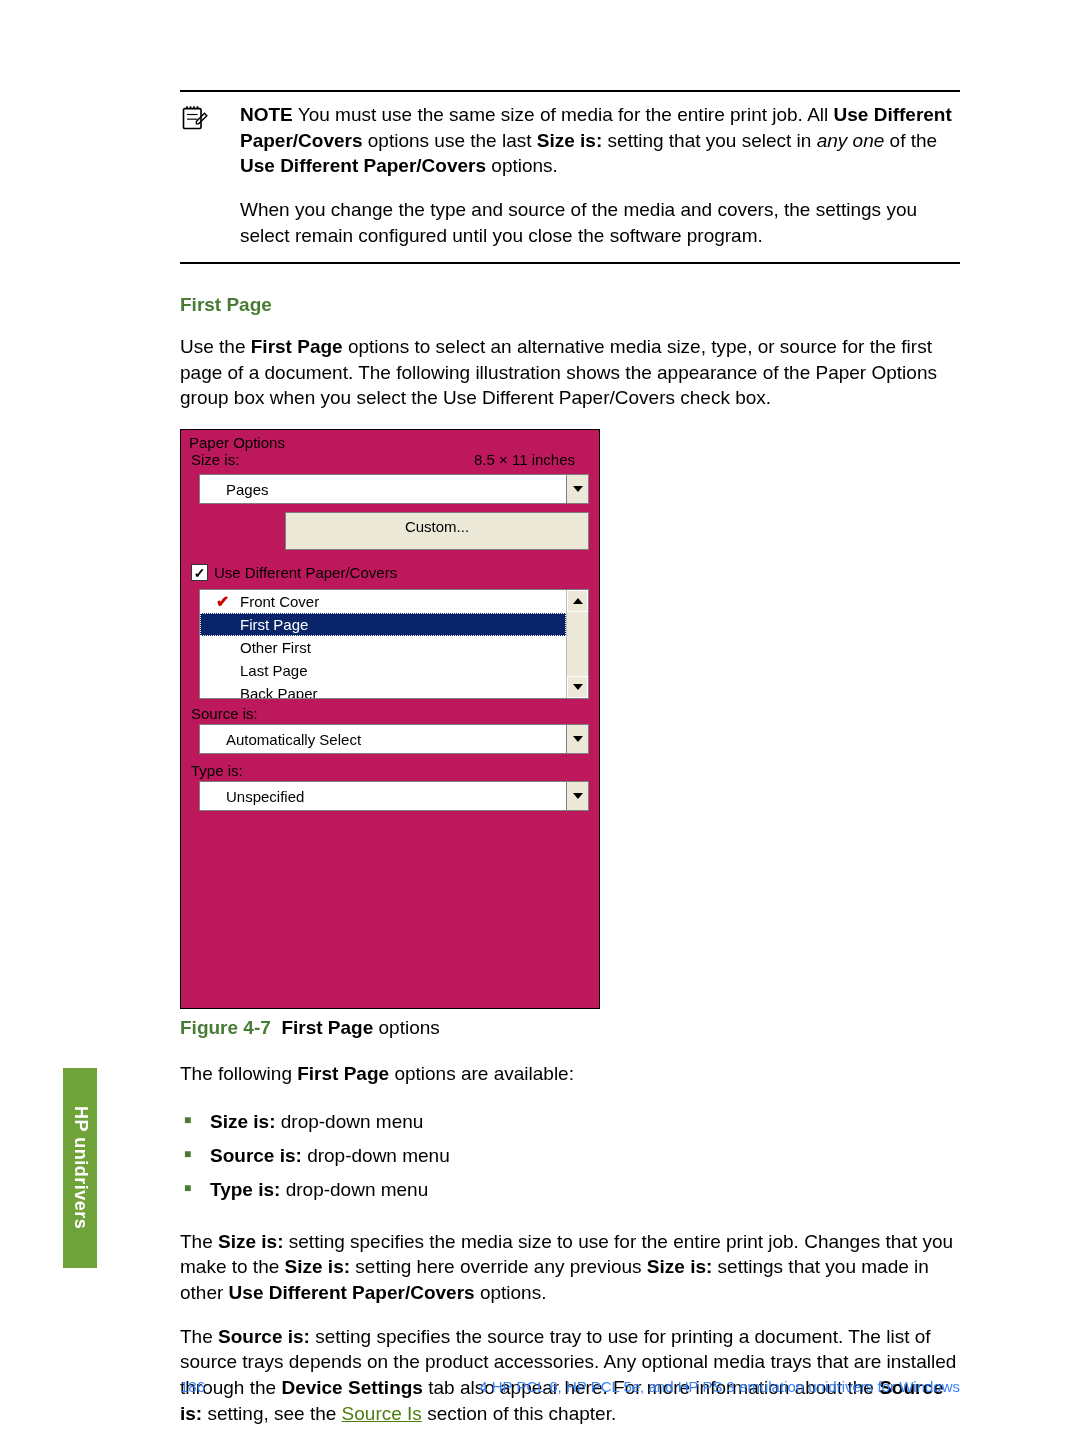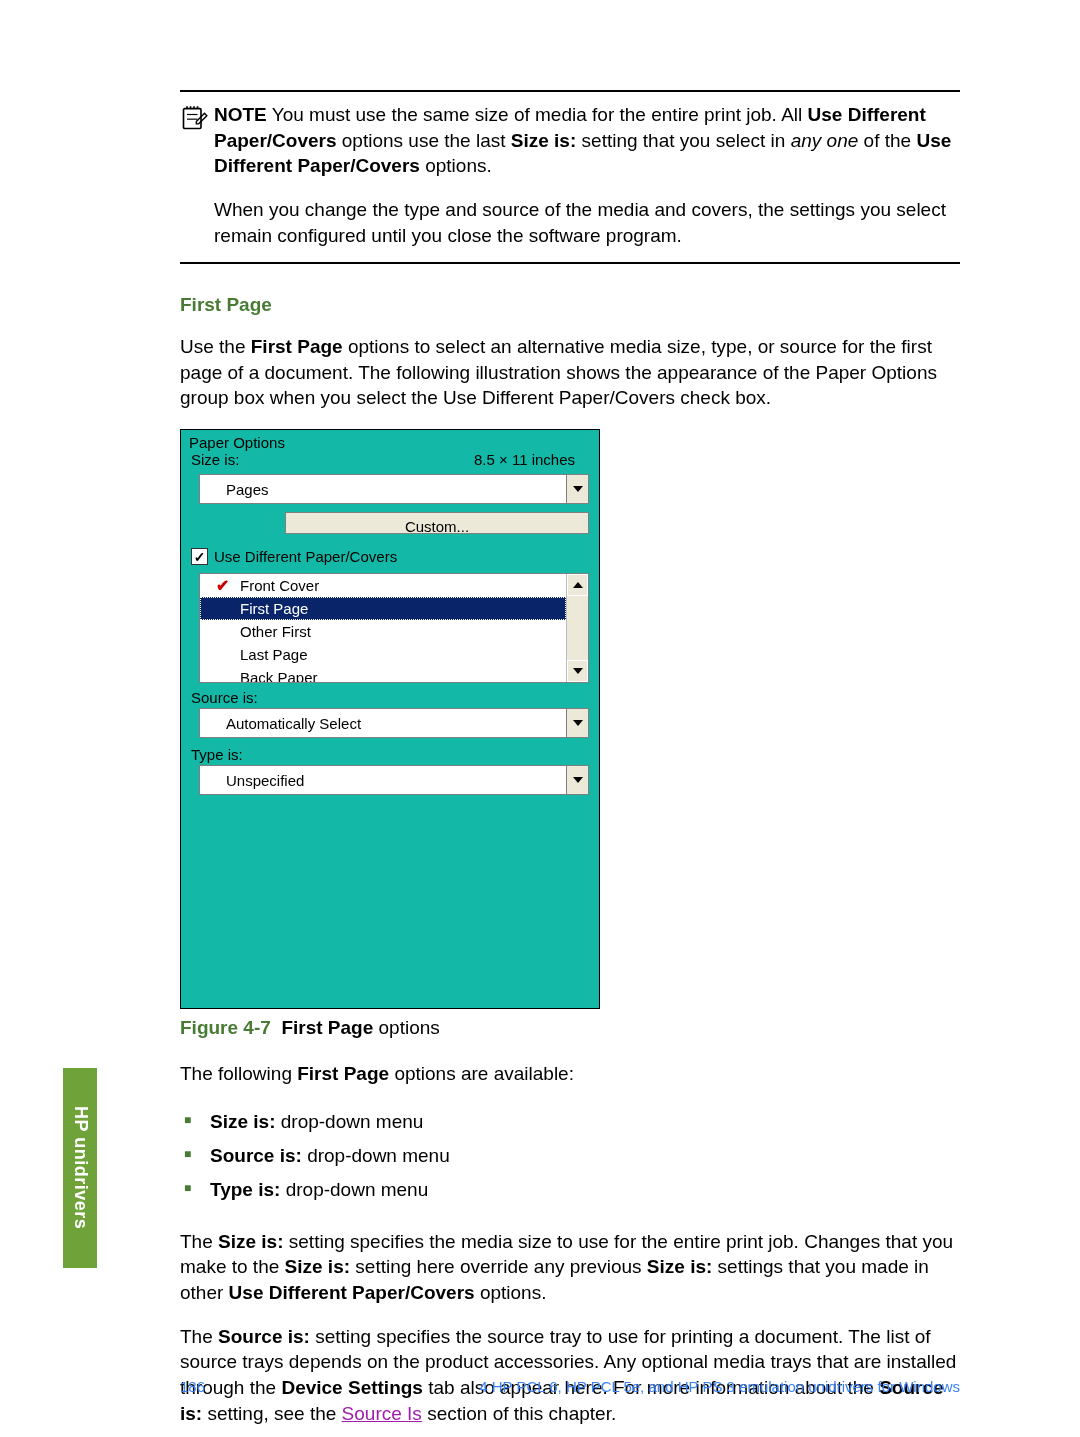--- a/index.html
+++ b/index.html
@@ -15,21 +15,21 @@
   .page {
     padding: 90px 120px 60px 180px;
     position: relative;
   }
   .note-box {
     border-top: 2px solid #000;
     border-bottom: 2px solid #000;
     padding: 10px 0 14px 0;
     margin-bottom: 30px;
     display: flex;
-    gap: 6px;
+    gap: 32px;
     line-height: 1.35;
   }
   .note-icon { width: 28px; flex-shrink: 0; padding-top: 2px; }
   .note-body { flex: 1; }
   .note-body p { margin: 0 0 18px 0; }
   .note-body p:last-child { margin-bottom: 0; }
   .bold { font-weight: bold; }
   .italic { font-style: italic; }
   .section-heading {
     color: #487b33;
@@ -38,21 +38,21 @@
     margin: 10px 0 18px 0;
   }
   .body-para {
     line-height: 1.35;
     margin-bottom: 18px;
   }
   
   .dialog {
     width: 420px;
     min-height: 580px;
-    background: #14b8a6;
+    background: #be185d;
     border: 1px solid #000;
     font-family: "Tahoma", Arial, sans-serif;
     font-size: 15px;
     color: #000;
     margin-bottom: 8px;
     padding-bottom: 4px;
   }
   .group-label { padding: 4px 8px 0 8px; font-size: 15px; }
   .size-row { display: flex; justify-content: space-between; padding: 0 24px 6px 10px; font-size: 15px; align-items: baseline; }
   .combo {
@@ -67,21 +67,21 @@
     font-size: 15px;
   }
   .combo-btn {
     width: 22px; height: 28px; background: #ece9d8;
     border-left: 1px solid #7f7f7f;
     display: flex; align-items: center; justify-content: center;
   }
   .combo-btn svg { width: 10px; height: 6px; }
   .wide-btn {
     margin: 4px 10px 14px 104px;
-    height: 22px;
+    height: 38px;
     background: #ece9d8;
     border: 1px solid #7f7f7f;
     text-align: center;
     line-height: 28px;
     font-size: 15px;
   }
   .check-row { padding: 0 8px 8px 10px; display: flex; align-items: center; gap: 6px; font-size: 15px; }
   .checkbox {
     width: 17px; height: 17px; background: #fff; border: 1px solid #333;
     display: flex; align-items: center; justify-content: center;
@@ -121,21 +121,21 @@
     display: flex; align-items: center; justify-content: center;
   }
   .label-row { padding: 0 10px 2px 10px; font-size: 15px; }
   .figure-caption { margin: 6px 0 22px 0; }
   .figure-caption .fig-label { color: #487b33; font-weight: bold; }
   ul.opts { list-style: none; margin: 14px 0 22px 0; padding: 0; }
   ul.opts li { padding: 6px 0 6px 30px; position: relative; }
   ul.opts li::before {
     content: "■"; color: #487b33; position: absolute; left: 4px; top: 8px; font-size: 12px;
   }
-  .link { color: #a21caf; text-decoration: underline; }
+  .link { color: #4d7c0f; text-decoration: underline; }
   
   .side-tab {
     position: absolute;
     left: 63px;
     top: 1068px;
     width: 34px;
     height: 200px;
     background: #6fa238;
     color: #fff;
     font-weight: bold;

